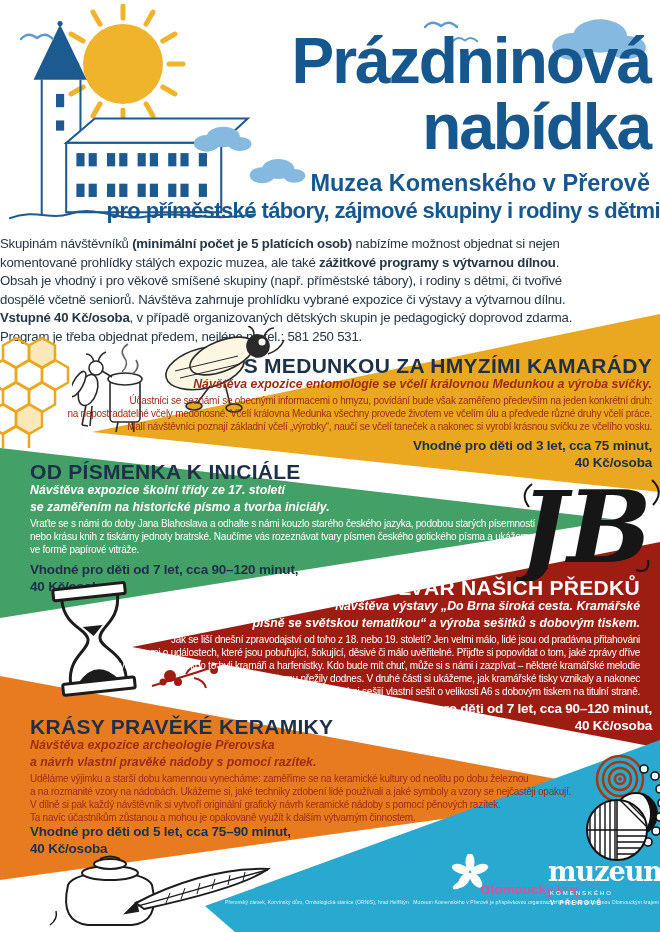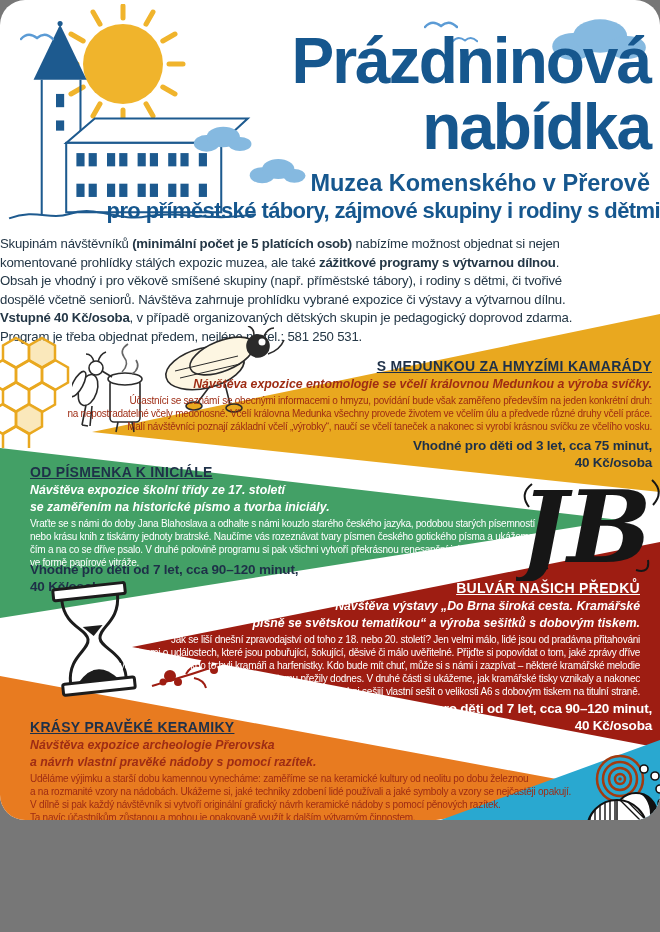--- a/index.html
+++ b/index.html
@@ -3,22 +3,22 @@
 <meta charset="utf-8">
 <style>
   :root{
     --c-title_blue:#16578E; --c-light_blue:#85B9E0; --c-navy_text:#1E3048;
     --c-body_text:#243746; --c-gold:#E9A81F; --c-green:#43A066;
     --c-dark_red:#9E1D12; --c-orange:#E87B20; --c-cyan:#29A8D0;
     --c-red_text:#9E2C14; --c-white:#FFFFFF;
   }
   html,body{margin:0;padding:0;background:#777;}
   .poster{
-    position:relative; width:660px; height:820px; background:#fff;
-    font-family:"Liberation Sans", sans-serif; overflow:hidden; margin:0 auto;border-radius:25px;
+    position:relative; width:660px; height:932px; background:#fff;
+    font-family:"Liberation Sans", sans-serif; overflow:hidden; margin:0 auto;
   }
   .abs{position:absolute;}
   svg{display:block;}
   .bg{position:absolute;left:0;top:0;}
   .band-gold{fill:var(--c-gold,#E9A81F);}
   .band-green{fill:var(--c-green,#43A066);}
   .band-red{fill:var(--c-dark_red,#9E1D12);}
   .band-orange{fill:var(--c-orange,#E87B20);}
   .band-cyan{fill:var(--c-cyan,#29A8D0);}
 
@@ -29,21 +29,21 @@
     font-weight:bold;font-size:23.5px;}
   .audience{left:0;right:0;top:198px;text-align:right;color:var(--c-title_blue);
     font-weight:bold;font-size:22px;letter-spacing:-0.6px;white-space:nowrap;}
   .intro{left:0;right:0;top:235px;text-align:left;color:var(--c-body_text);
     font-size:13.2px;line-height:18.5px;letter-spacing:-0.2px;}
   .intro div{white-space:nowrap;}
   .intro .bold{font-weight:bold;}
 
   
   .sec{position:absolute;white-space:nowrap;}
-  .t{font-size:14px;font-weight:800;letter-spacing:0.3px;margin-bottom:3px;line-height:16px;text-decoration:underline;}
+  .t{font-size:21px;font-weight:800;letter-spacing:0.3px;margin-bottom:3px;line-height:16px;}
   .s{font-size:12.3px;font-weight:700;font-style:italic;line-height:14px;margin-bottom:3px;}
   .b{font-size:10px;letter-spacing:-0.25px;line-height:13px;}
   .f{font-size:13.5px;font-weight:700;line-height:16.5px;letter-spacing:-0.2px;}
   .right{text-align:right;}
   #sec1{top:358px;right:8px;} #sec1f{top:438px;right:8px;}
   #sec2{top:464px;left:30px;} #sec2f{top:562px;left:30px;}
   #sec3{top:580px;right:20px;} #sec3f{top:701px;right:8px;}
   #sec4{top:719px;left:30px;} #sec4f{top:824px;left:30px;}
   .navy{color:var(--c-navy_text,#1E3048);}
   .redtx{color:var(--c-red_text,#9E2C14);}
@@ -228,21 +228,20 @@
     <div>Vhodné pro děti od 3 let, cca 75 minut,</div>
     <div>40 Kč/osoba</div>
   </div>
 
   <div id="sec2" class="sec">
     <div class="t navy">OD PÍSMENKA K INICIÁLE</div>
     <div class="s whitetx">Návštěva expozice školní třídy ze 17. století</div>
     <div class="s whitetx">se zaměřením na historické písmo a tvorba iniciály.</div>
     <div class="b whitetx">Vraťte se s námi do doby Jana Blahoslava a odhalte s námi kouzlo starého českého jazyka, podobou starých písemností</div>
     <div class="b whitetx">nebo krásu knih z tiskárny jednoty bratrské. Naučíme vás rozeznávat tvary písmen českého gotického písma a ukážeme vám, jak,</div>
-    <div class="b whitetx">čím a na co se dříve psalo. V druhé polovině programu si pak všichni vytvoří překrásnou renesanční iniciálu</div>
     <div class="b whitetx">ve formě papírové vitráže.</div>
   </div>
   <div id="sec2f" class="sec f navy">
     <div>Vhodné pro děti od 7 let, cca 90–120 minut,</div>
     <div>40 Kč/osoba</div>
   </div>
 
   <svg class="abs" style="left:516px;top:466px;" width="150" height="115" viewBox="0 0 150 115">
     <path d="M16,18 q-13,10 -3,23 M136,14 q13,12 1,25 M32,102 q-15,5 -11,-11 M120,104 q14,4 12,-10" stroke="#161616" fill="none" stroke-width="2"></path>
     <text x="4" y="96" font-family="DejaVu Serif, serif" font-size="100" font-weight="bold" font-style="italic" fill="#161616">JB</text>
@@ -267,21 +266,21 @@
         <circle cx="66" cy="26" r="4"></circle>
         <circle cx="88" cy="10" r="5"></circle>
     </g>
     <path d="M38,30 q6,-10 14,-8 M46,34 q10,2 12,10" stroke="#9E1D12" stroke-width="2" fill="none"></path>
   </svg>
 
   <div id="sec3" class="sec right">
     <div class="t whitetx">BULVÁR NAŠICH PŘEDKŮ</div>
     <div class="s whitetx">Návštěva výstavy „Do Brna široká cesta. Kramářské</div>
     <div class="s whitetx">písně se světskou tematikou“ a výroba sešitků s dobovým tiskem.</div>
-    <div class="b whitetx">Jak se liší dnešní zpravodajství od toho z 18. nebo 20. století? Jen velmi málo, lidé jsou od pradávna přitahováni</div>
+    <div class="b whitetx">Jak se liší dnešní zpravodajství od toho z 18. nebo 19. století? Jen velmi málo, lidé jsou od pradávna přitahováni</div>
     <div class="b whitetx">zprávami o událostech, které jsou pobuřující, šokující, děsivé či málo uvěřitelné. Přijďte si popovídat o tom, jaké zprávy dříve</div>
     <div class="b whitetx">hýbaly světem a zjistěte, kdo to byli kramáři a harfenistky. Kdo bude mít chuť, může si s námi i zazpívat – některé kramářské melodie</div>
     <div class="b whitetx">zlidověly a díky tomu přežily dodnes. V druhé části si ukážeme, jak kramářské tisky vznikaly a nakonec</div>
     <div class="b whitetx">si všichni sešijí vlastní sešit o velikosti A6 s dobovým tiskem na titulní straně.</div>
   </div>
   <div id="sec3f" class="sec right f whitetx">
     <div>Vhodné pro děti od 7 let, cca 90–120 minut,</div>
     <div>40 Kč/osoba</div>
   </div>
 

